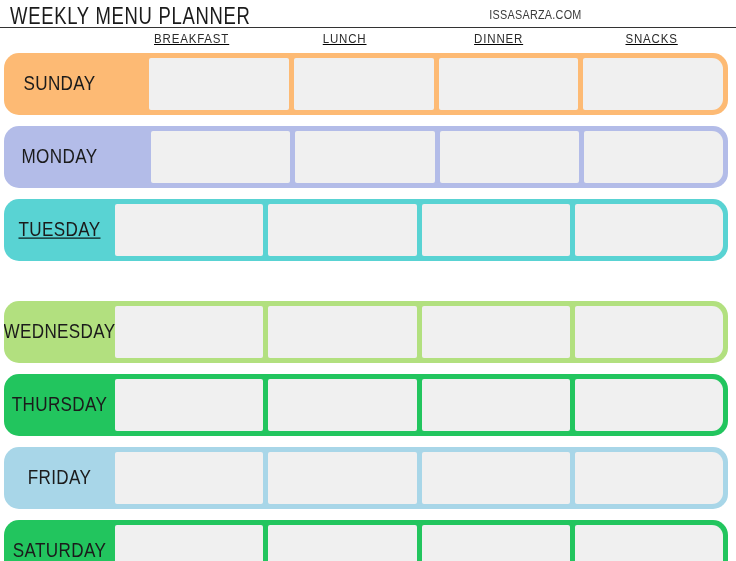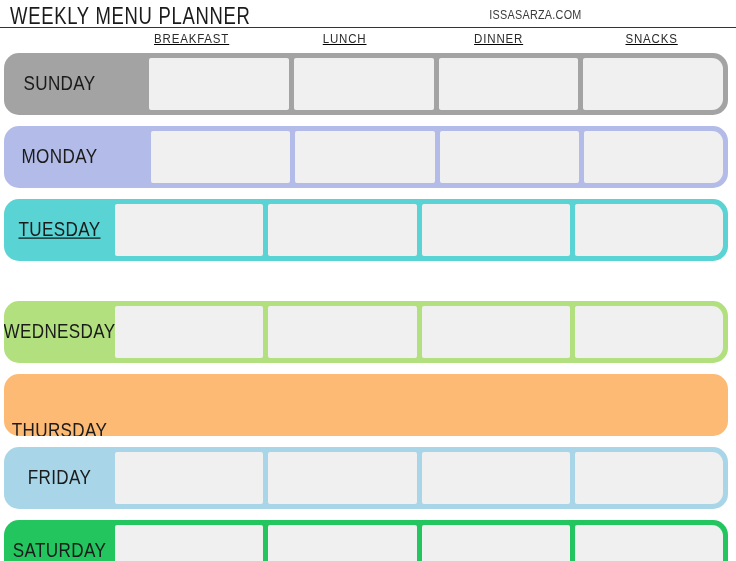--- a/index.html
+++ b/index.html
@@ -147,21 +147,21 @@
 </div>
 
 <div id="col-headers">
     <div class="col-header">Breakfast</div>
     <div class="col-header">Lunch</div>
     <div class="col-header">Dinner</div>
     <div class="col-header">Snacks</div>
   </div>
 
 <div id="rows">
-    <div class="day-row" style="background: #a3a3a3; gap: 34px;">
+    <div class="day-row" style="background: #fdba74; gap: 34px;">
       <div class="day-label">Sunday</div>
       <div class="cells">
         <div class="cell"></div>
         <div class="cell"></div>
         <div class="cell"></div>
         <div class="cell last"></div>
       </div>
     </div>
     <div class="day-row" style="background: rgb(179, 188, 232); gap: 36px;">
       <div class="day-label">Monday</div>
@@ -183,21 +183,21 @@
     </div>
     <div class="day-row" style="background: rgb(178, 224, 127); margin-top: 40px;">
       <div class="day-label">Wednesday</div>
       <div class="cells">
         <div class="cell"></div>
         <div class="cell"></div>
         <div class="cell"></div>
         <div class="cell last"></div>
       </div>
     </div>
-    <div class="day-row" style="background: #fdba74; flex-direction: column;">
+    <div class="day-row" style="background: #22c55e;">
       <div class="day-label">Thursday</div>
       <div class="cells">
         <div class="cell"></div>
         <div class="cell"></div>
         <div class="cell"></div>
         <div class="cell last"></div>
       </div>
     </div>
     <div class="day-row" style="background: rgb(168, 214, 232);">
       <div class="day-label">Friday</div>

